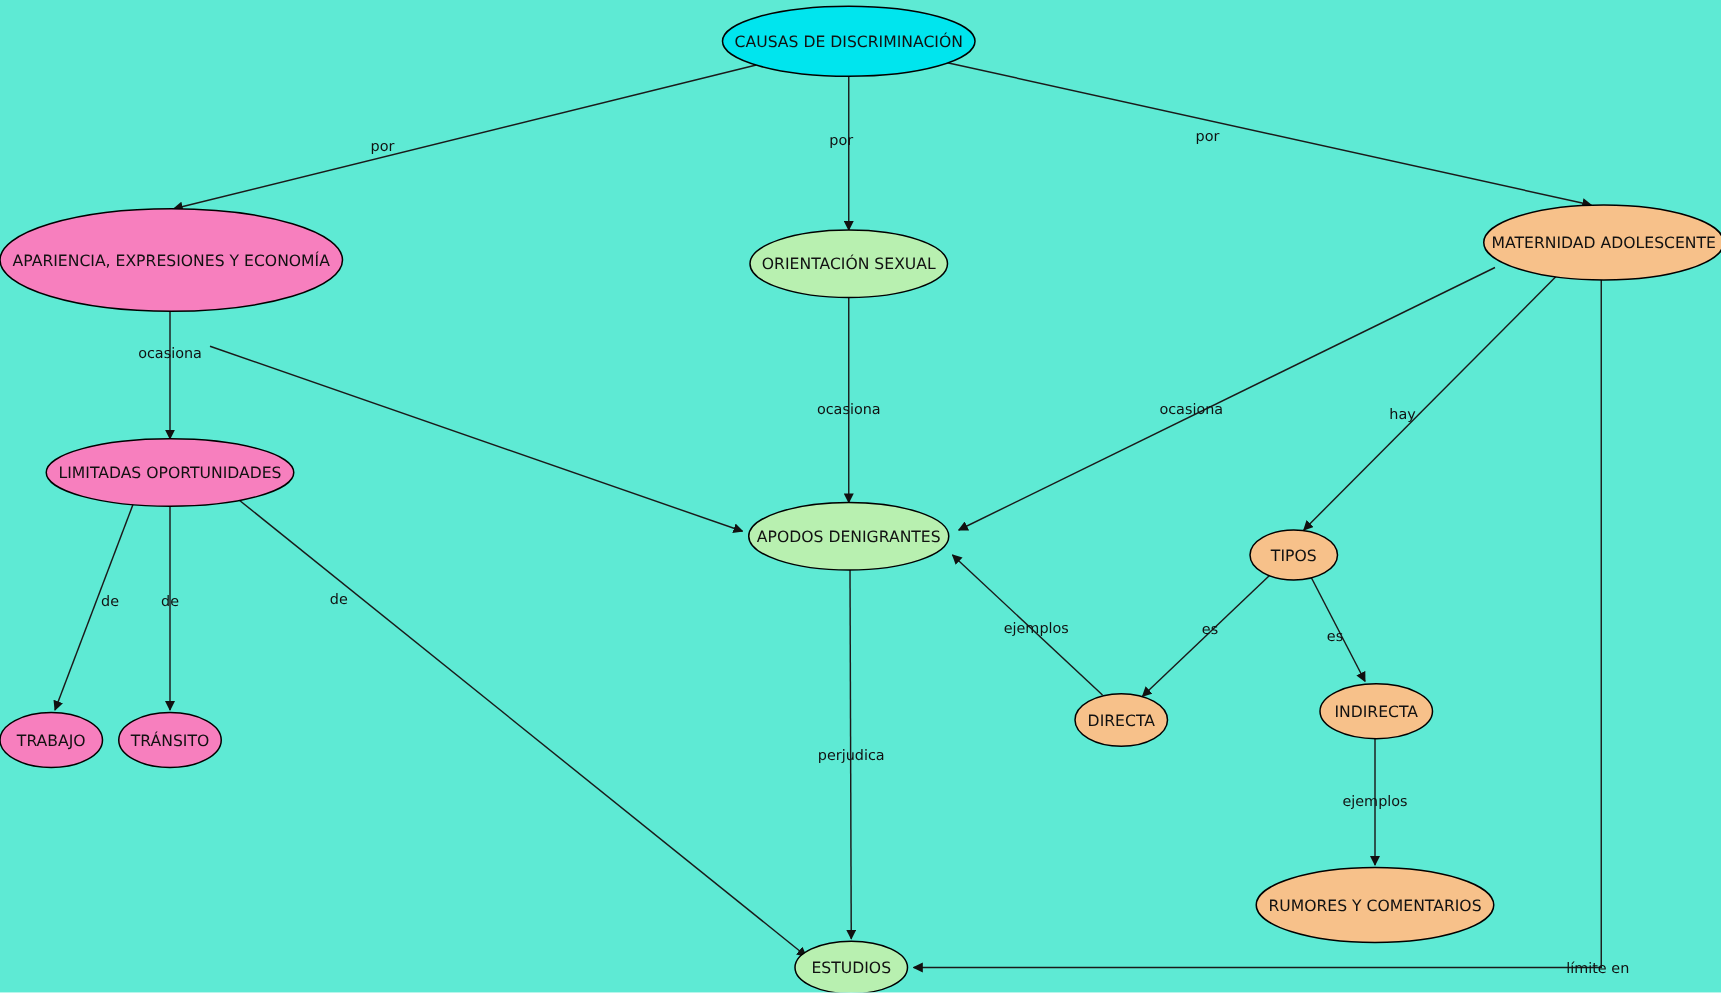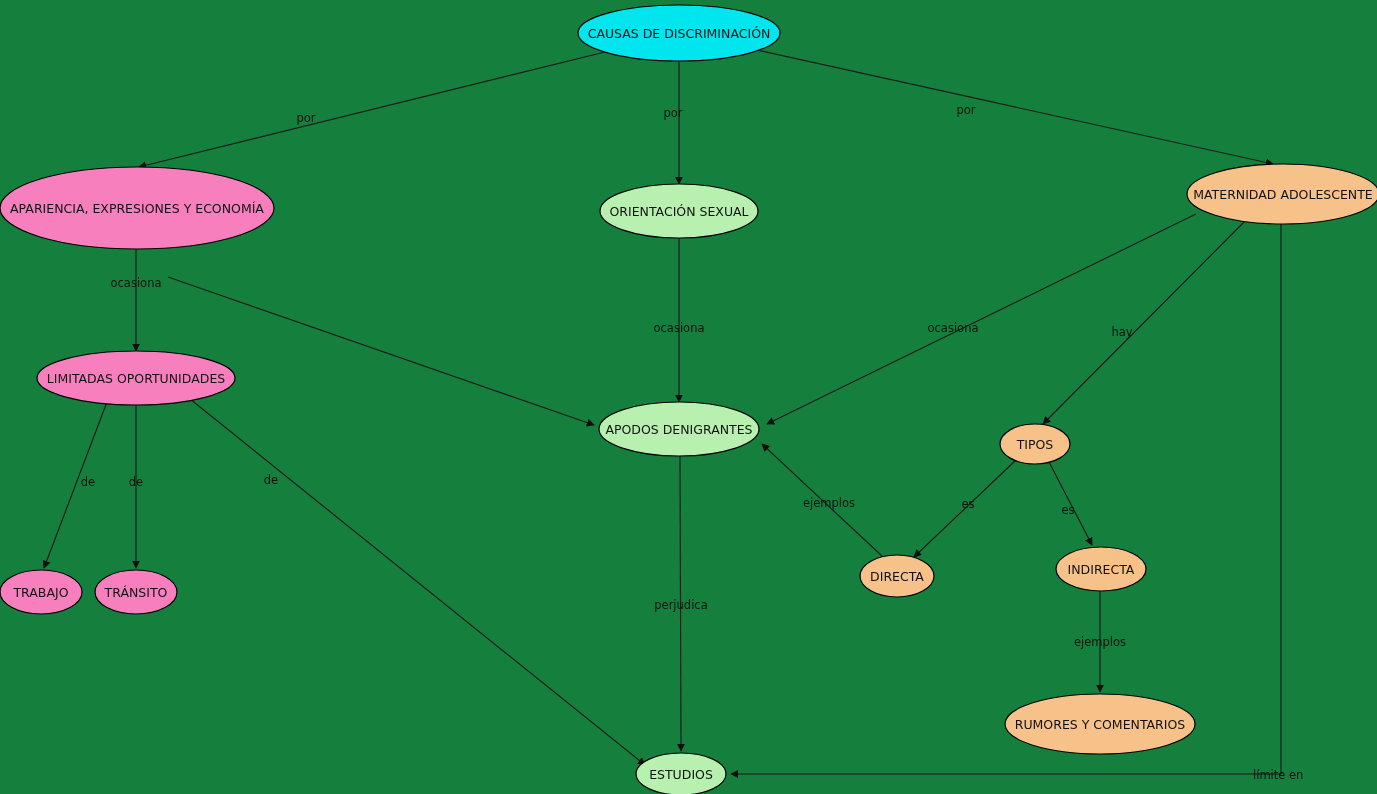--- a/index.html
+++ b/index.html
@@ -7,21 +7,21 @@
     padding: 0;
     background: #ffffff;
   }
   body {
     font-family: "DejaVu Sans", sans-serif;
   }
   #canvas {
     position: relative;
     width: 1377px;
     height: 794px;
-    background: #15803d;
+    background: #5eead4;
     overflow: hidden;
   }
   #graph {
     position: absolute;
     top: 0;
     left: 0;
     width: 1377px;
     height: 794px;
   }
   .node-ellipse {

